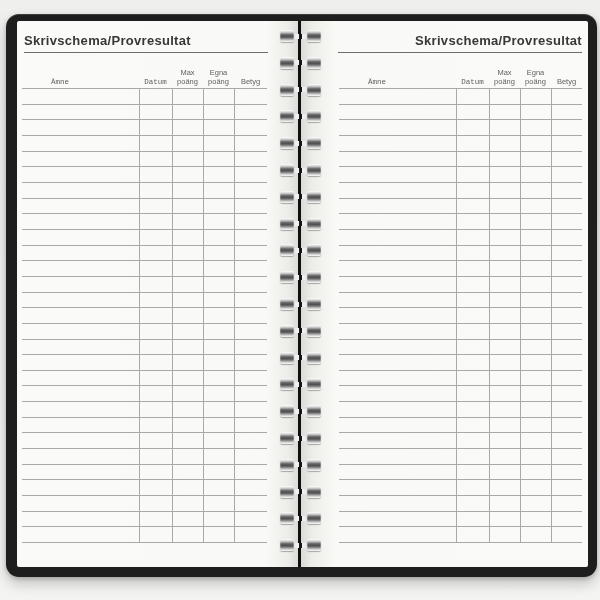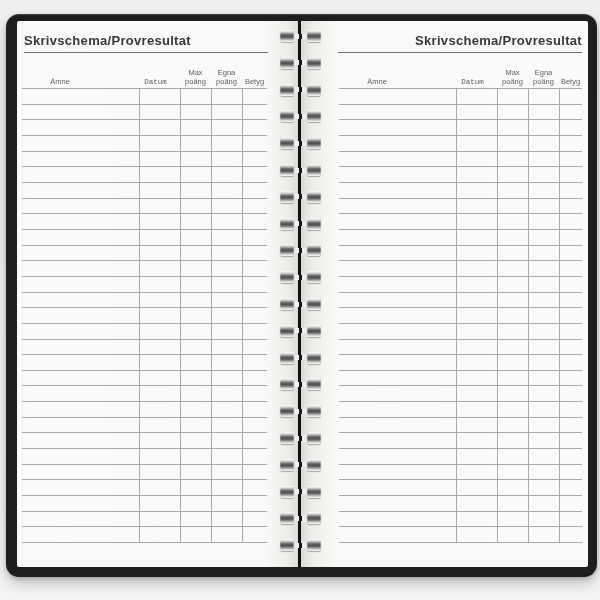--- a/index.html
+++ b/index.html
@@ -79,25 +79,25 @@
   .hcell {
     font-size: 7.5px;
     line-height: 8.5px;
     color: #5f5f5f;
     text-align: center;
     box-sizing: border-box;
   }
   .hcell .hline { display: block; }
   .c0 { width: 117px; }
   .c1 { width: 33px; font-family: Liberation Mono, monospace; }
-  .c2 { width: 31px; margin-left: 8px; }
+  .c2 { width: 31px; }
   .c3 { width: 31px; }
   .c4 { flex: 1; }
   .thead .c0 { text-align: left; }
-  .thead .c0 .inner { display: inline-block; width: 65%; text-align: center; }
+  .thead .c0 .inner { display: inline-block; width: 65%; text-align: center; font-family: Liberation Mono, monospace; }
 
   .rows {
     flex: 1;
     display: flex;
     flex-direction: column;
   }
   .row {
     flex: 1;
     display: flex;
     border-bottom: 1px solid #a9a9a9;

